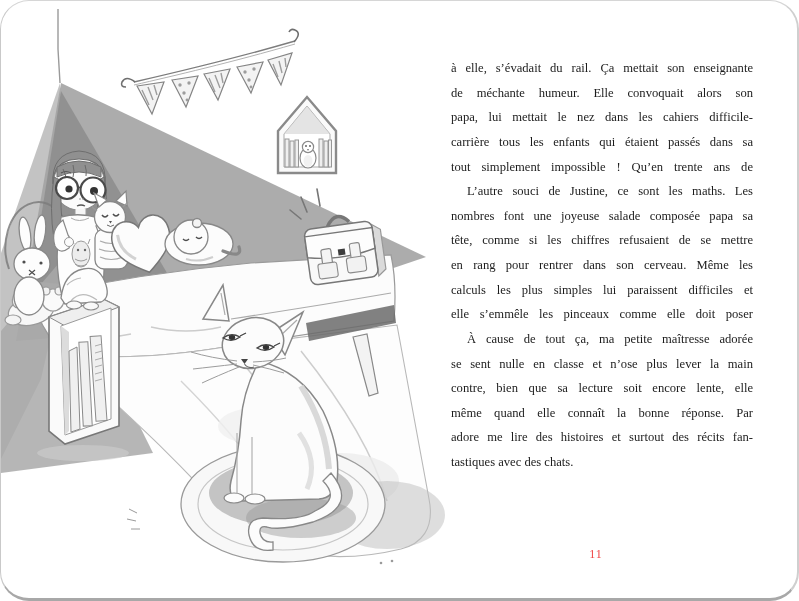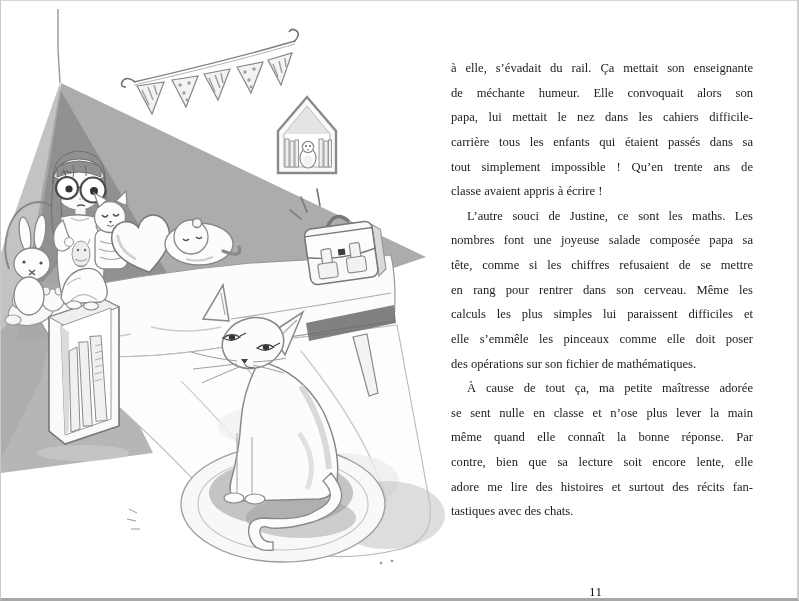--- a/index.html
+++ b/index.html
@@ -6,20 +6,21 @@
   .screen{
     position:relative;
     width:799px;height:601px;
     box-sizing:border-box;
     background:#ffffff;
     border-style:solid;
     border-width:1px 2px 3px 1px;
     border-color:#d6d6d6 #cfcfcf #a8a8a8 #c9c9c9;
     overflow:hidden;
     font-family:"Liberation Serif","DejaVu Serif",serif;
+    border-radius:29px;
   }
   .illus{position:absolute;left:0;top:0;}
   .text-col{
     position:absolute;
     left:450px;top:55px;width:302px;
     font-size:12.6px;
     line-height:24.62px;
     color:#1c1c1c;
     letter-spacing:0px;
   }
@@ -30,24 +31,24 @@
   }
   .line.end{
     text-align:left;
     text-align-last:left;
   }
   .line.indent{
     padding-left:16px;
   }
   .pageno{
     position:absolute;
-    left:450px;top:584px;width:290px;
+    left:450px;top:546px;width:290px;
     text-align:center;
     font-size:12px;
-    color:#000000;
+    color:#ef4444;
     letter-spacing:1px;
   }
 </style>
 </head>
 <body>
 
 <div class="screen">
 
   <svg class="illus" width="445" height="598" viewBox="0 0 445 598" aria-hidden="true">
 
@@ -306,30 +307,28 @@
       <circle cx="391" cy="560" r="1.3"></circle>
     </g>
   </svg>
 
   <div class="text-col">
     <div class="line">à elle, s’évadait du rail. Ça mettait son enseignante</div>
     <div class="line">de méchante humeur. Elle convoquait alors son</div>
     <div class="line">papa, lui mettait le nez dans les cahiers difficile-</div>
     <div class="line">carrière tous les enfants qui étaient passés dans sa</div>
     <div class="line">tout simplement impossible ! Qu’en trente ans de</div>
-    <div class="line end">classe avaient appris à écrire !</div>
     <div class="line indent">L’autre souci de Justine, ce sont les maths. Les</div>
     <div class="line">nombres font une joyeuse salade composée papa sa</div>
     <div class="line">tête, comme si les chiffres refusaient de se mettre</div>
     <div class="line">en rang pour rentrer dans son cerveau. Même les</div>
     <div class="line">calculs les plus simples lui paraissent difficiles et</div>
     <div class="line">elle s’emmêle les pinceaux comme elle doit poser</div>
-    <div class="line end">des opérations sur son fichier de mathématiques.</div>
     <div class="line indent">À cause de tout ça, ma petite maîtresse adorée</div>
     <div class="line">se sent nulle en classe et n’ose plus lever la main</div>
+    <div class="line">contre, bien que sa lecture soit encore lente, elle</div>
     <div class="line">même quand elle connaît la bonne réponse. Par</div>
-    <div class="line">contre, bien que sa lecture soit encore lente, elle</div>
     <div class="line">adore me lire des histoires et surtout des récits fan-</div>
     <div class="line end">tastiques avec des chats.</div>
   </div>
 
   <div class="pageno">11</div>
 </div>
 
 </body></html>

